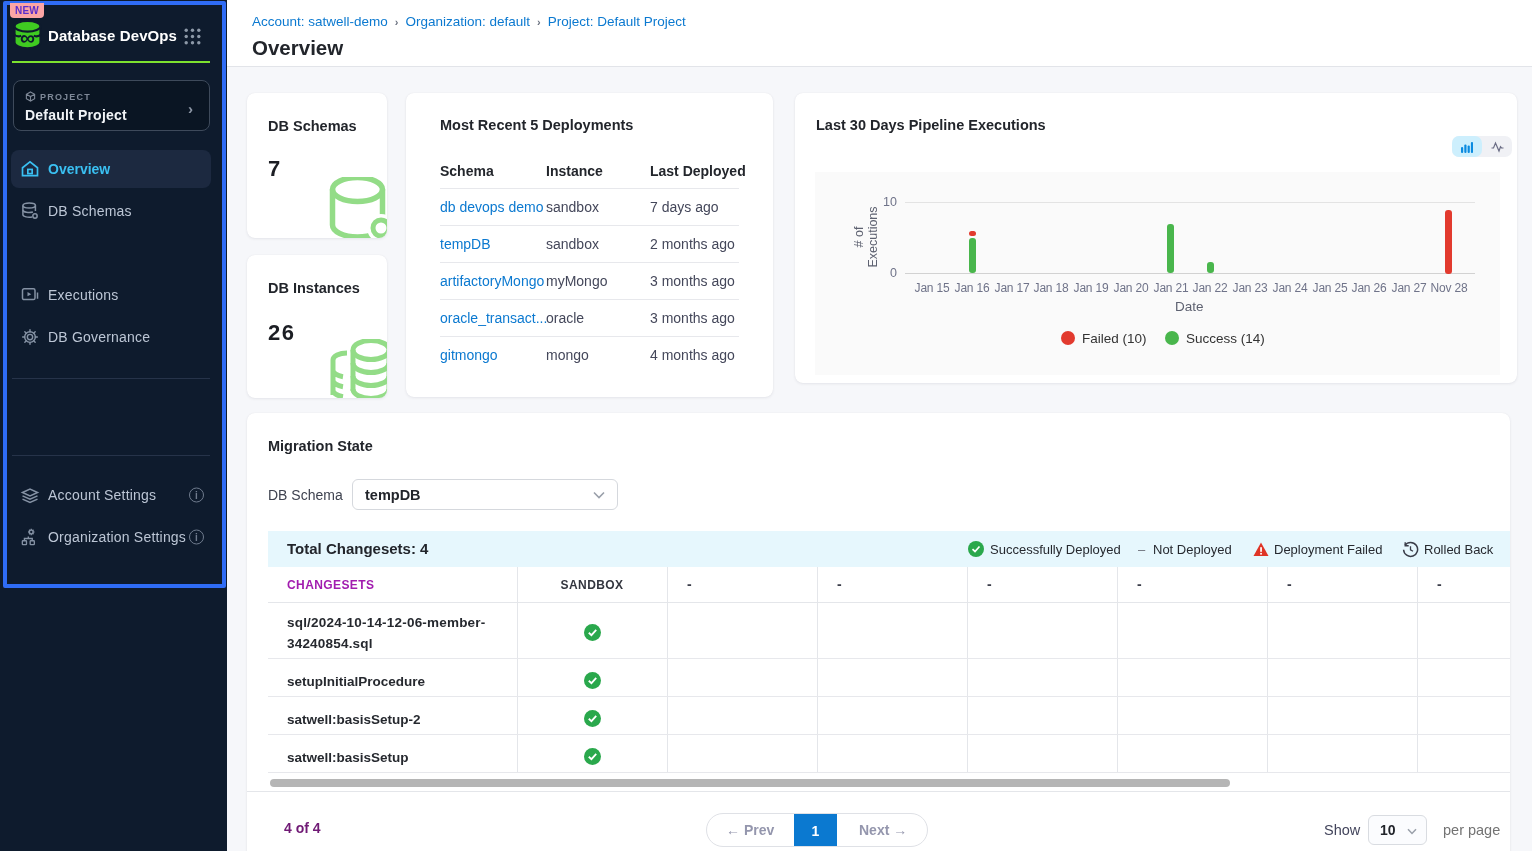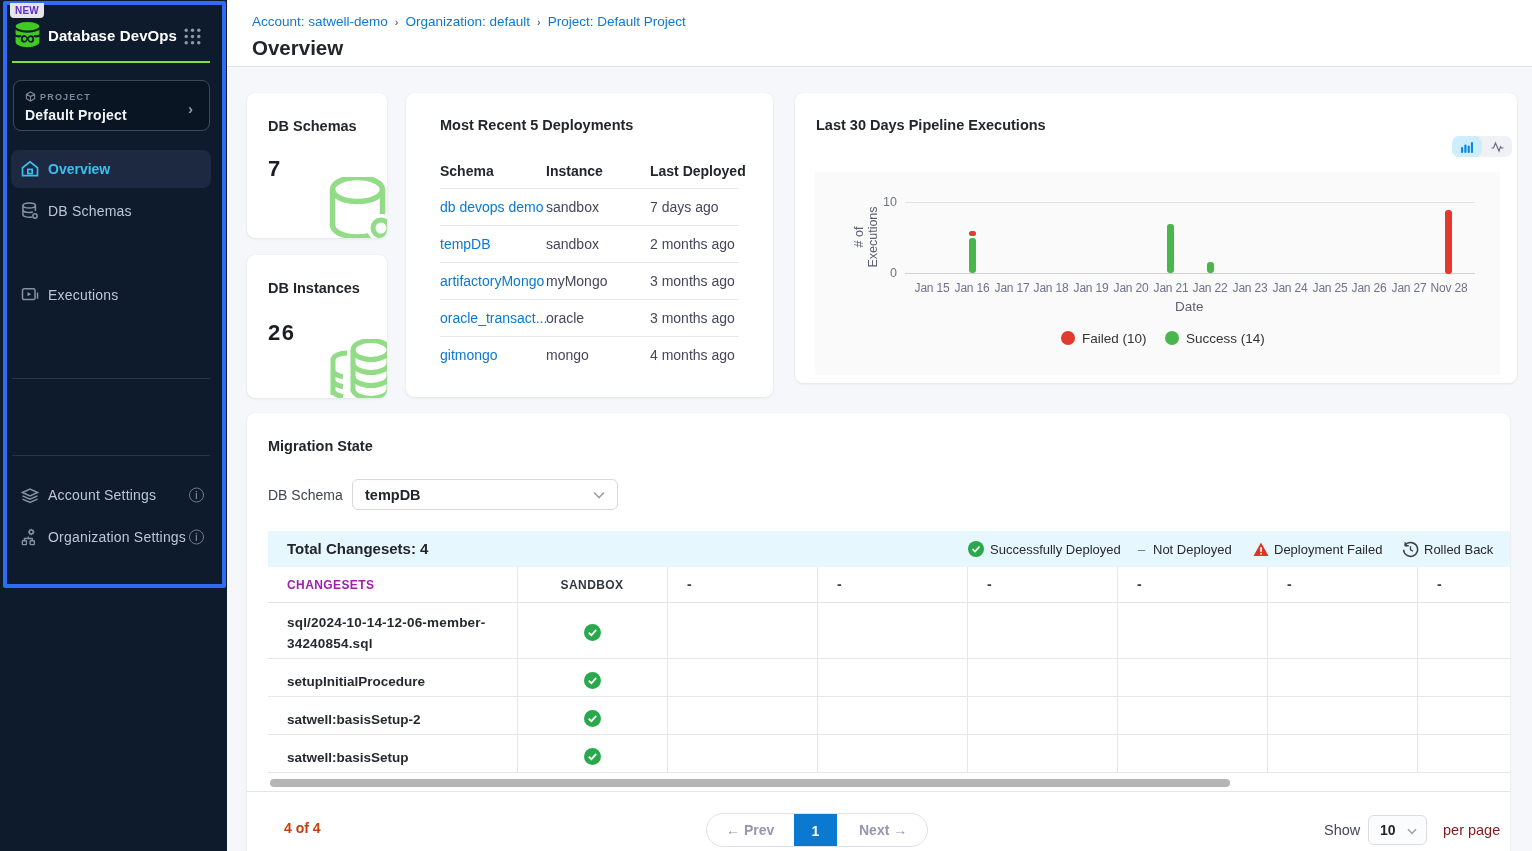--- a/index.html
+++ b/index.html
@@ -3,21 +3,21 @@
 <meta charset="utf-8">
 <style>
 * { margin:0; padding:0; box-sizing:border-box; }
 html,body { width:1532px; height:851px; overflow:hidden; }
 body { font-family:"Liberation Sans", sans-serif; background:#f6f7fa; position:relative; }
 .abs { position:absolute; }
 
 
 #sidebar { left:0; top:0; width:227px; height:851px; background:#0e1b2d; }
 #sideoutline { left:3px; top:1px; width:223px; height:587px; border:4px solid #2f6cf5; border-radius:2px; }
-#newbadge { left:10px; top:3px; width:34px; height:15px; background:#e5e5e5; color:#5c2ecb; font-size:10px; font-weight:bold; text-align:center; line-height:15px; border-radius:0 0 4px 4px; letter-spacing:.3px; }
+#newbadge { left:10px; top:3px; width:34px; height:15px; background:#fca5a5; color:#5c2ecb; font-size:10px; font-weight:bold; text-align:center; line-height:15px; border-radius:0 0 4px 4px; letter-spacing:.3px; }
 #logo { left:11px; top:18px; }
 #brand { left:48px; top:27px; color:#fff; font-size:15px; font-weight:bold; letter-spacing:.1px; }
 #gridicon { left:184px; top:28px; }
 #greenline { left:12px; top:61px; width:198px; height:2px; background:#7de22f; }
 #projbox { left:13px; top:80px; width:197px; height:51px; background:#0a1523; border:1px solid #3e4a5b; border-radius:8px; }
 #projlabel { left:40px; top:92px; color:#7e8897; font-size:9px; font-weight:bold; letter-spacing:1.2px; }
 #projname { left:25px; top:107px; color:#f1f4f7; font-size:14px; font-weight:bold; letter-spacing:.2px; }
 #projchev { left:188px; top:100px; color:#8d97a6; font-size:15px; font-weight:bold; }
 .navitem { left:11px; width:200px; height:38px; border-radius:8px; }
 .navitem .ntext { position:absolute; left:37px; top:50%; transform:translateY(-50%); font-size:14px; font-weight:normal; color:#bcc6d5; letter-spacing:.2px; }
@@ -116,20 +116,28 @@
       </svg>
     <div class="ntext">DB Schemas</div>
   </div>
   <div class="abs navitem" style="top:276px;">
     <svg class="nicon" viewBox="0 0 24 24" fill="none" stroke="#8592a4" stroke-width="1.8">
         <rect x="3" y="4.5" width="15" height="13" rx="2"></rect>
         <path d="M9 8.5 L13.5 11 L9 13.5 Z" fill="#8592a4" stroke="none"></path>
         <path d="M21 9 V16.5"></path>
       </svg>
     <div class="ntext">Executions</div>
+  </div>
+  <div class="abs navitem" style="top:318px;">
+<svg class="nicon" viewBox="0 0 24 24" fill="none" stroke="#8592a4" stroke-width="1.7">
+        <circle cx="12" cy="12" r="3.2"></circle>
+        <circle cx="12" cy="12" r="6.4"></circle>
+        <path d="M12 3.2 V5.6 M12 18.4 V20.8 M3.2 12 H5.6 M18.4 12 H20.8 M5.8 5.8 L7.5 7.5 M16.5 16.5 L18.2 18.2 M18.2 5.8 L16.5 7.5 M7.5 16.5 L5.8 18.2" stroke-linecap="round"></path>
+      </svg>
+    <div class="ntext">DB Governance</div>
   </div>
 
   <div class="abs navdiv" style="top:378px;"></div>
 
 
   <div class="abs navdiv" style="top:455px;"></div>
 
   <div class="abs navitem" style="top:476px;">
     <svg class="nicon" viewBox="0 0 24 24" fill="none" stroke="#8592a4" stroke-width="1.8">
         <path d="M3 9 L12 5 L21 9 L12 13 Z"></path>
@@ -330,27 +338,27 @@
   <div class="cell" style="left:40px; top:337px;">satwell:basisSetup</div>
   <svg class="check" style="left:337px; top:335px;" viewBox="0 0 16 16">
       <circle cx="8" cy="8" r="8" fill="#2aa84c"></circle>
       <path d="M4.5 8.2 L7 10.5 L11.5 5.5" stroke="#fff" stroke-width="1.7" fill="none"></path>
     </svg>
   <div class="mg-rowline" style="top:359px;"></div>
 
   <div class="abs" style="left:23px; top:366px; width:960px; height:8px; background:#b5b5b5; border-radius:4px;"></div>
   <div class="abs" style="left:0px; top:378px; width:1263px; height:1px; background:#e4e6ea;"></div>
 
-  <div class="abs" style="left:37px; top:407px; font-size:14px; font-weight:bold; color:#c2410c;">4 of 4</div>
+  <div class="abs" style="left:37px; top:407px; font-size:14px; font-weight:bold; color:#701a75;">4 of 4</div>
   <div class="abs" style="left:459px; top:400px; width:222px; height:34px; border:1px solid #dfe1e6; border-radius:17px; background:#fff; overflow:hidden;">
     <div class="abs" style="left:19px; top:8px; font-size:14px; color:#9496ad; font-weight:600;">← Prev</div>
     <div class="abs" style="left:87px; top:0; width:43px; height:34px; background:#0b79d0; color:#fff; font-size:14px; font-weight:bold; text-align:center; line-height:34px;">1</div>
     <div class="abs" style="left:152px; top:8px; font-size:14px; color:#9496ad; font-weight:600;">Next →</div>
   </div>
   <div class="abs" style="left:1077px; top:409px; font-size:14.5px; color:#43455c;">Show</div>
   <div class="abs" style="left:1121px; top:402px; width:59px; height:30px; border:1px solid #d9dce1; border-radius:6px; background:#fbfcfe;">
     <div class="abs" style="left:11px; top:6px; font-size:14px; font-weight:bold; color:#22252b;">10</div>
     <svg class="abs" style="right:9px; top:12px;" width="10" height="7" viewBox="0 0 10 7" fill="none" stroke="#9aa0aa" stroke-width="1.5">
         <path d="M1 1.2 L5 5.5 L9 1.2"></path>
       </svg>
   </div>
-  <div class="abs" style="left:1196px; top:409px; font-size:14.5px; color:#7f1d1d;">per page</div>
+  <div class="abs" style="left:1196px; top:409px; font-size:14.5px; color:#737373;">per page</div>
 </div>
 
 </body></html>

